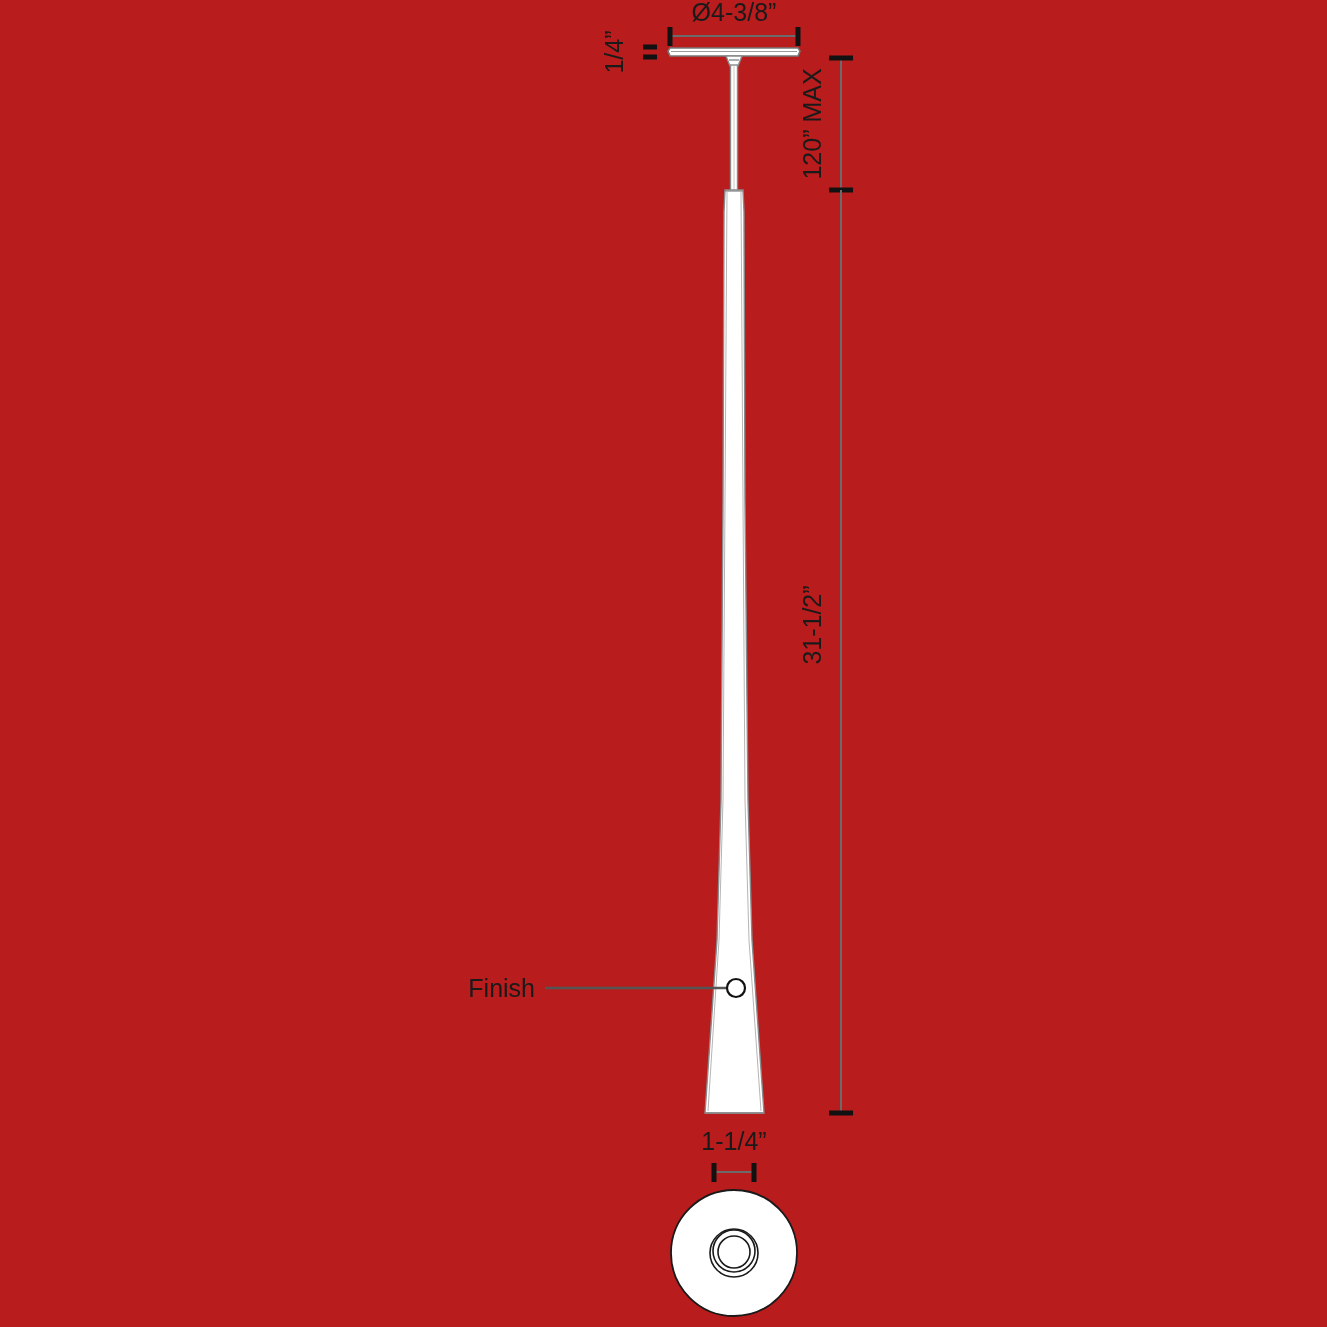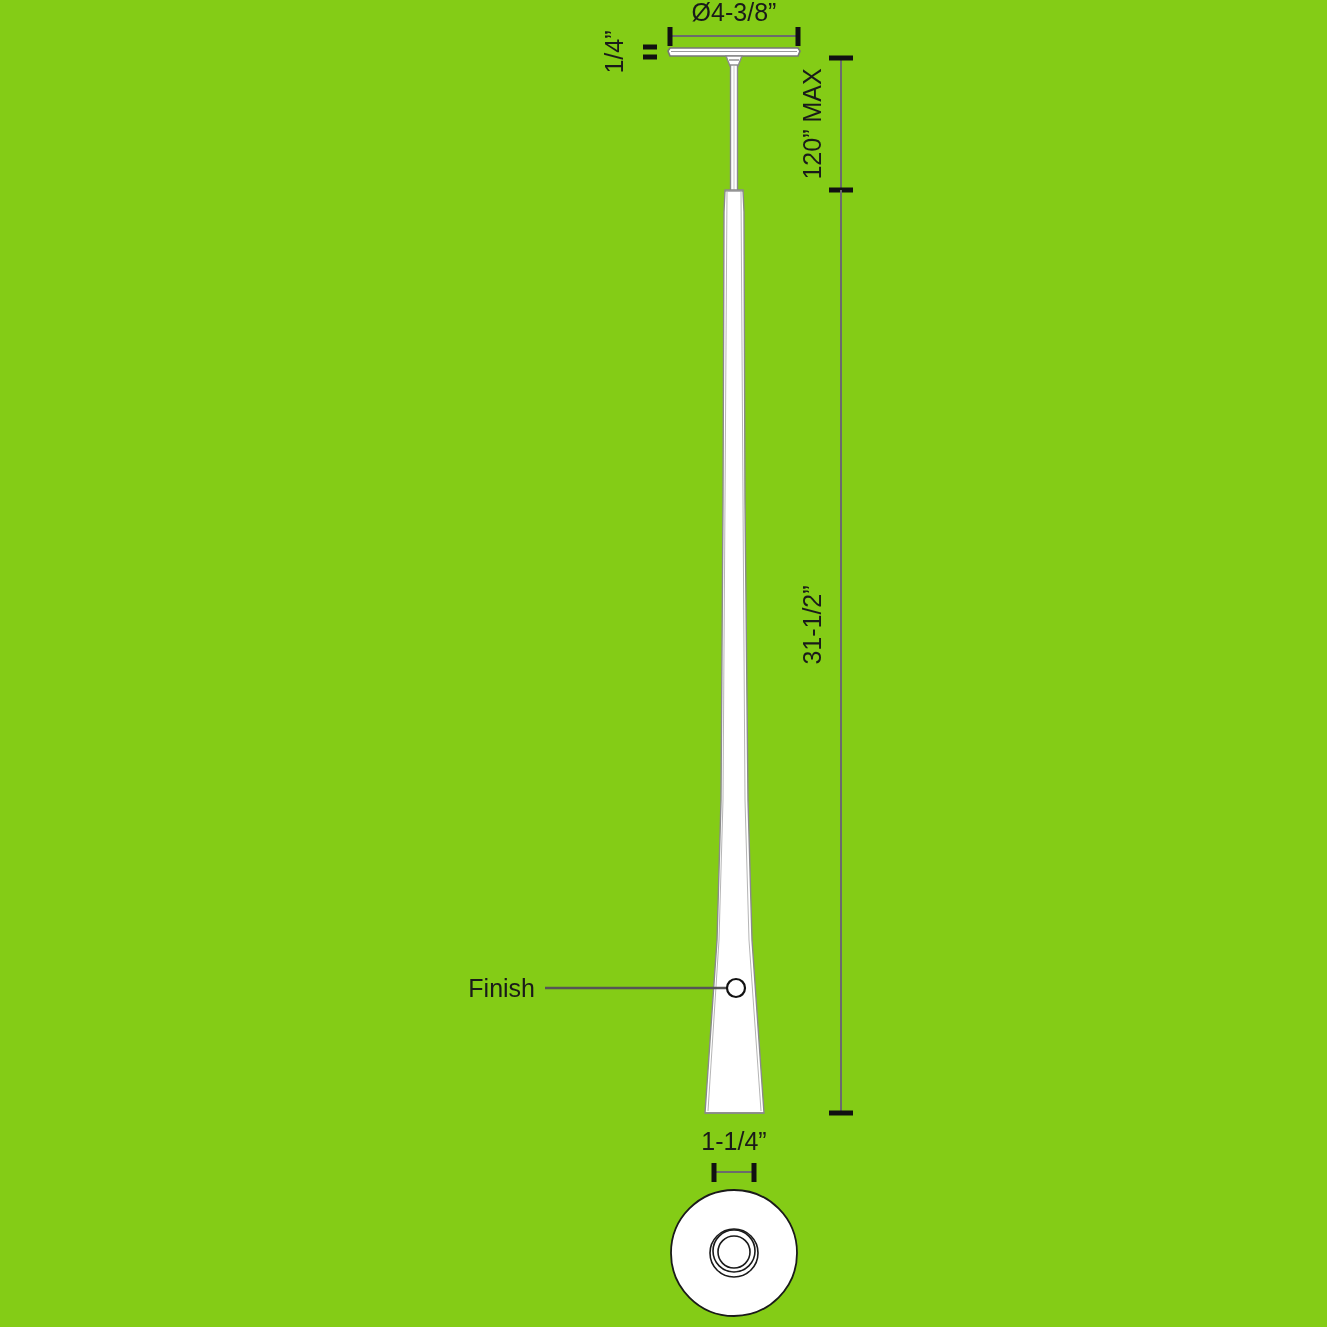--- a/index.html
+++ b/index.html
@@ -8,21 +8,21 @@
     padding: 0;
     background: #ffffff;
   }
   body {
     font-family: "Liberation Sans", sans-serif;
   }
   #drawing-root {
     position: relative;
     width: 1327px;
     height: 1327px;
-    background: #84cc16;
+    background: #b91c1c;
     overflow: hidden;
   }
   #drawing-svg {
     position: absolute;
     left: 0;
     top: 0;
     width: 1327px;
     height: 1327px;
     display: block;
   }

